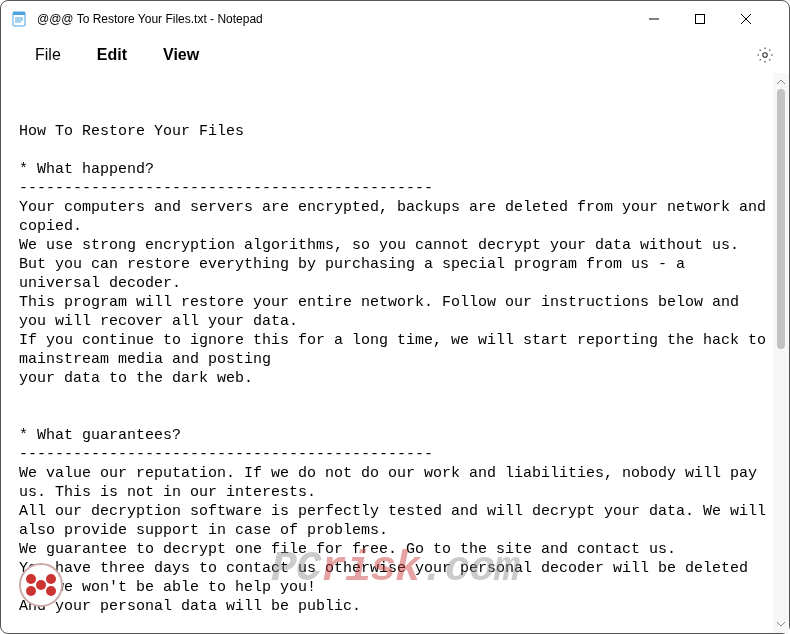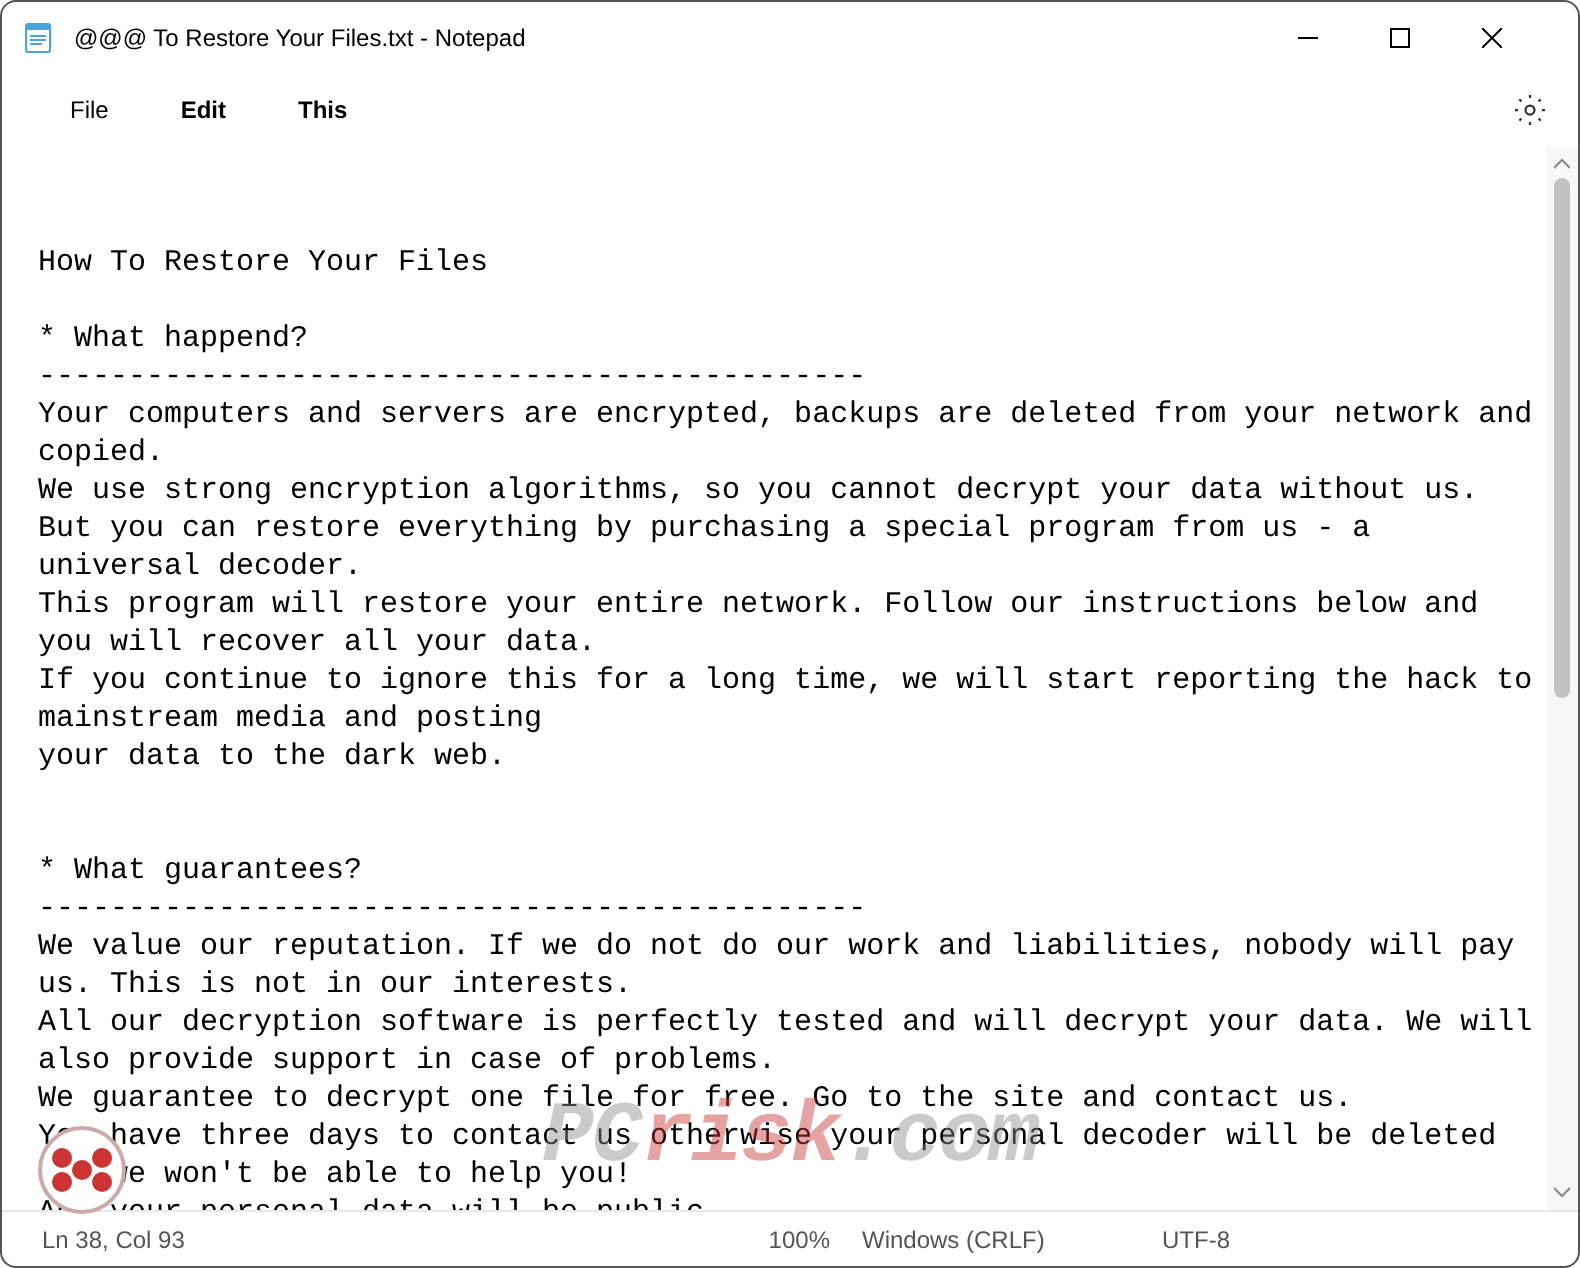--- a/index.html
+++ b/index.html
@@ -5,21 +5,21 @@
   * { box-sizing: border-box; margin: 0; padding: 0; }
   html, body { width: 790px; height: 634px; overflow: hidden; font-family: "Segoe UI", Arial, sans-serif; background: #fff; }
   .window { width: 790px; height: 634px; border: 1px solid #555; border-radius: 8px; display: flex; flex-direction: column; background: #fff; position: relative; }
   .titlebar { height: 36px; display: flex; align-items: center; padding: 0 20px 0 10px; }
   .app-icon { width: 16px; height: 16px; margin-right: 10px; }
   .title-text { font-size: 12px; color: #000; flex: 0 0 auto; }
   .title-spacer { flex: 1; }
   .win-btn { width: 46px; height: 32px; display: flex; align-items: center; justify-content: center; }
   .win-btn svg { stroke: #000; stroke-width: 1; fill: none; }
   .menubar { height: 36px; display: flex; align-items: center; padding: 0 8px 0 18px; }
-  .menu-item { padding: 6px 16px; font-size: 12px; color: #000; text-align: center; }
+  .menu-item { padding: 6px 16px; font-size: 16px; color: #000; text-align: center; }
   .menu-item + .menu-item { margin-left: 4px; font-weight: bold; }
   .menu-spacer { flex: 1; }
   .gear { width: 32px; height: 32px; display: flex; align-items: center; justify-content: center; }
   .content-wrap { flex: 1; display: flex; overflow: hidden; position: relative; }
   .editor { flex: 1; padding: 6px 2px 6px 18px; font-family: Consolas, "Courier New", monospace; font-size: 15px; line-height: 19px; color: #000; white-space: pre-wrap; word-wrap: break-word; overflow: hidden; margin-top: 43px; }
   .scrollbar { width: 16px; background: #f7f7f7; display: flex; flex-direction: column; align-items: center; padding: 2px 0; position: relative; }
   .scroll-arrow { width: 14px; height: 14px; display:flex; align-items:center; justify-content:center;}
   .scroll-track { flex: 1; width: 14px; position: relative; }
   .scroll-thumb { position: absolute; top: 0; left: 3px; width: 8px; height: 260px; background: #c2c2c2; border-radius: 4px; }
   .statusbar { height: 28px; border-top: 1px solid #e8e8e8; display: flex; align-items: center; font-size: 12px; color: #555; padding: 0 12px; }
@@ -66,21 +66,21 @@
         <svg width="10" height="10">
           <line x1="0" y1="0" x2="10" y2="10"></line>
           <line x1="10" y1="0" x2="0" y2="10"></line>
         </svg>
       </div>
   </div>
 
   <div class="menubar">
     <div class="menu-item">File</div>
     <div class="menu-item">Edit</div>
-    <div class="menu-item">This</div>
+    <div class="menu-item">View</div>
     <span class="menu-spacer"></span>
     <div class="gear">
       <svg width="18" height="18" viewBox="0 0 24 24" fill="none" stroke="#333" stroke-width="1.5">
           <circle cx="12" cy="12" r="3"></circle>
           <path d="M12 2v2M12 20v2M4.9 4.9l1.4 1.4M17.7 17.7l1.4 1.4M2 12h2M20 12h2M4.9 19.1l1.4-1.4M17.7 6.3l1.4-1.4"></path>
         </svg>
     </div>
   </div>
 
   <div class="content-wrap">
@@ -113,26 +113,19 @@
         <div class="scroll-thumb"></div>
       </div>
       <div class="scroll-arrow">
           <svg width="8" height="8">
             <path d="M0 2 L4 6 L8 2" fill="none" stroke="#888"></path>
           </svg>
         </div>
     </div>
   </div>
 
-  <div class="statusbar">
-    <span class="stat stat-pos">Ln 38, Col 93</span>
-    <span class="stat stat-zoom">100%</span>
-    <span class="stat stat-crlf">Windows (CRLF)</span>
-    <span class="stat stat-enc">UTF-8</span>
-    <span class="stat-gap"></span>
-  </div>
 
   <div class="overlay">
     <div class="wm-logo"></div>
     <span class="wm-text"><span>PC</span><span class="rsk">risk</span><span>.com</span></span>
   </div>
 
 </div>
 
 </body></html>

